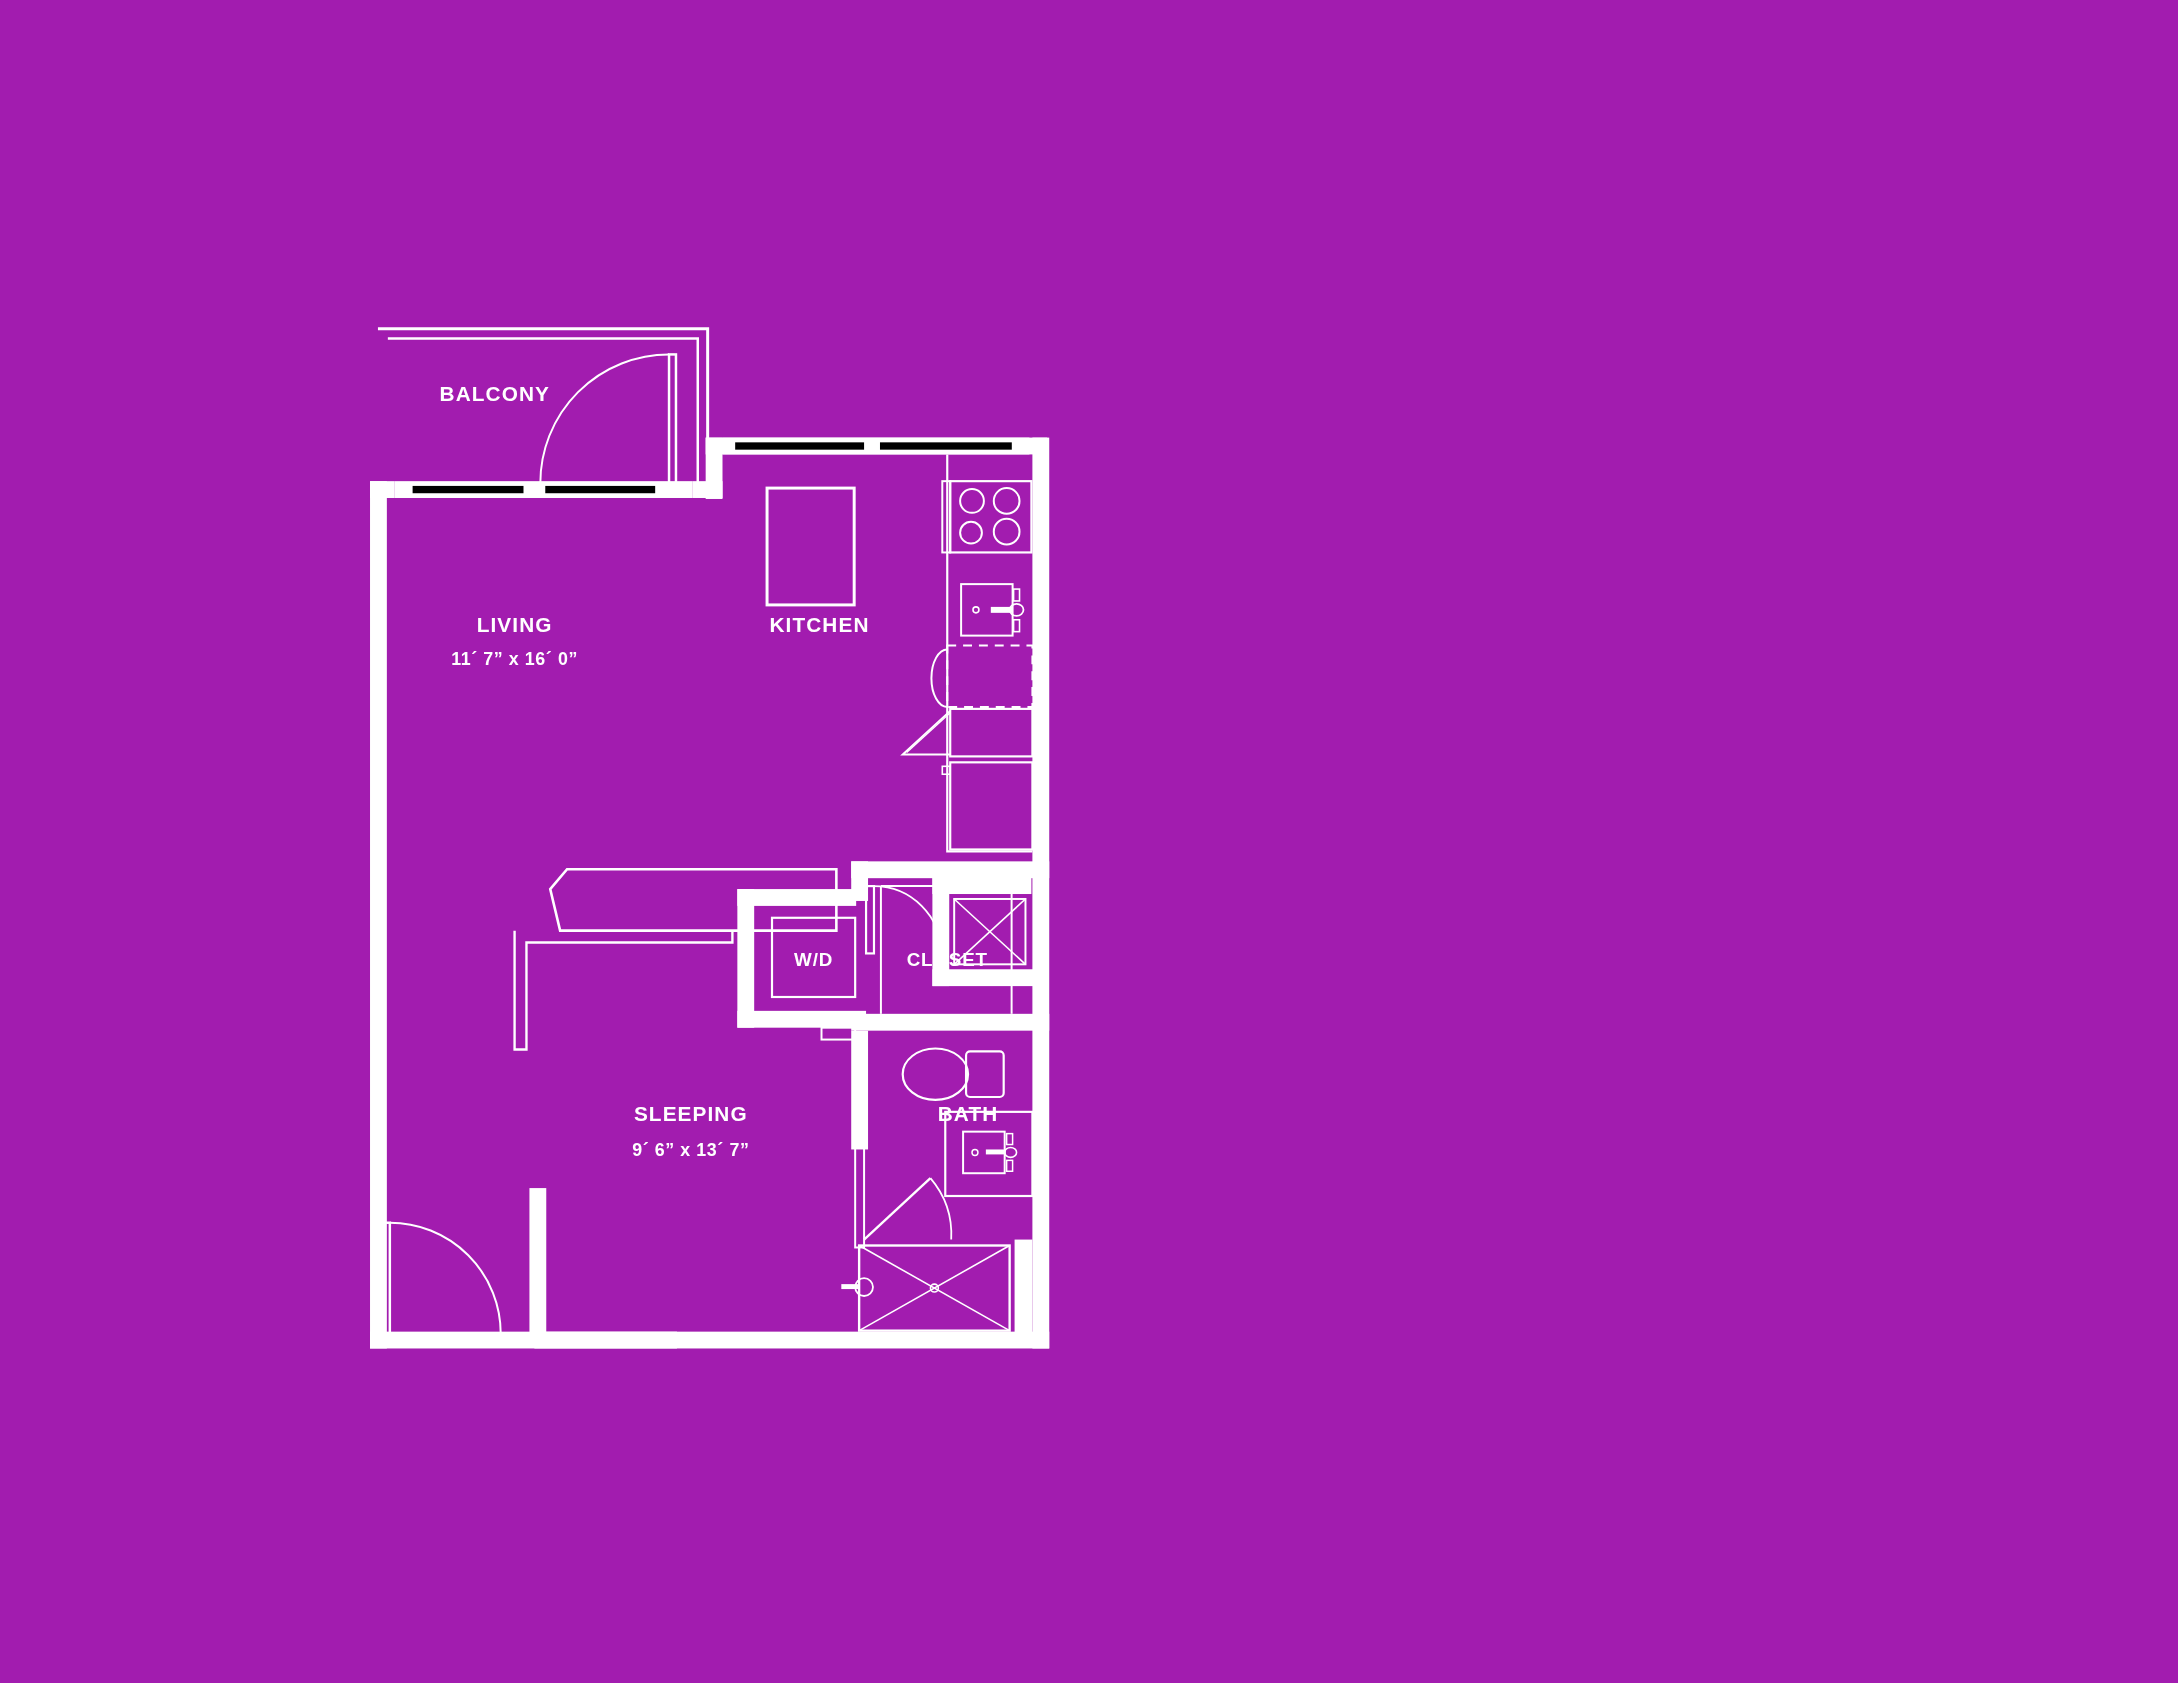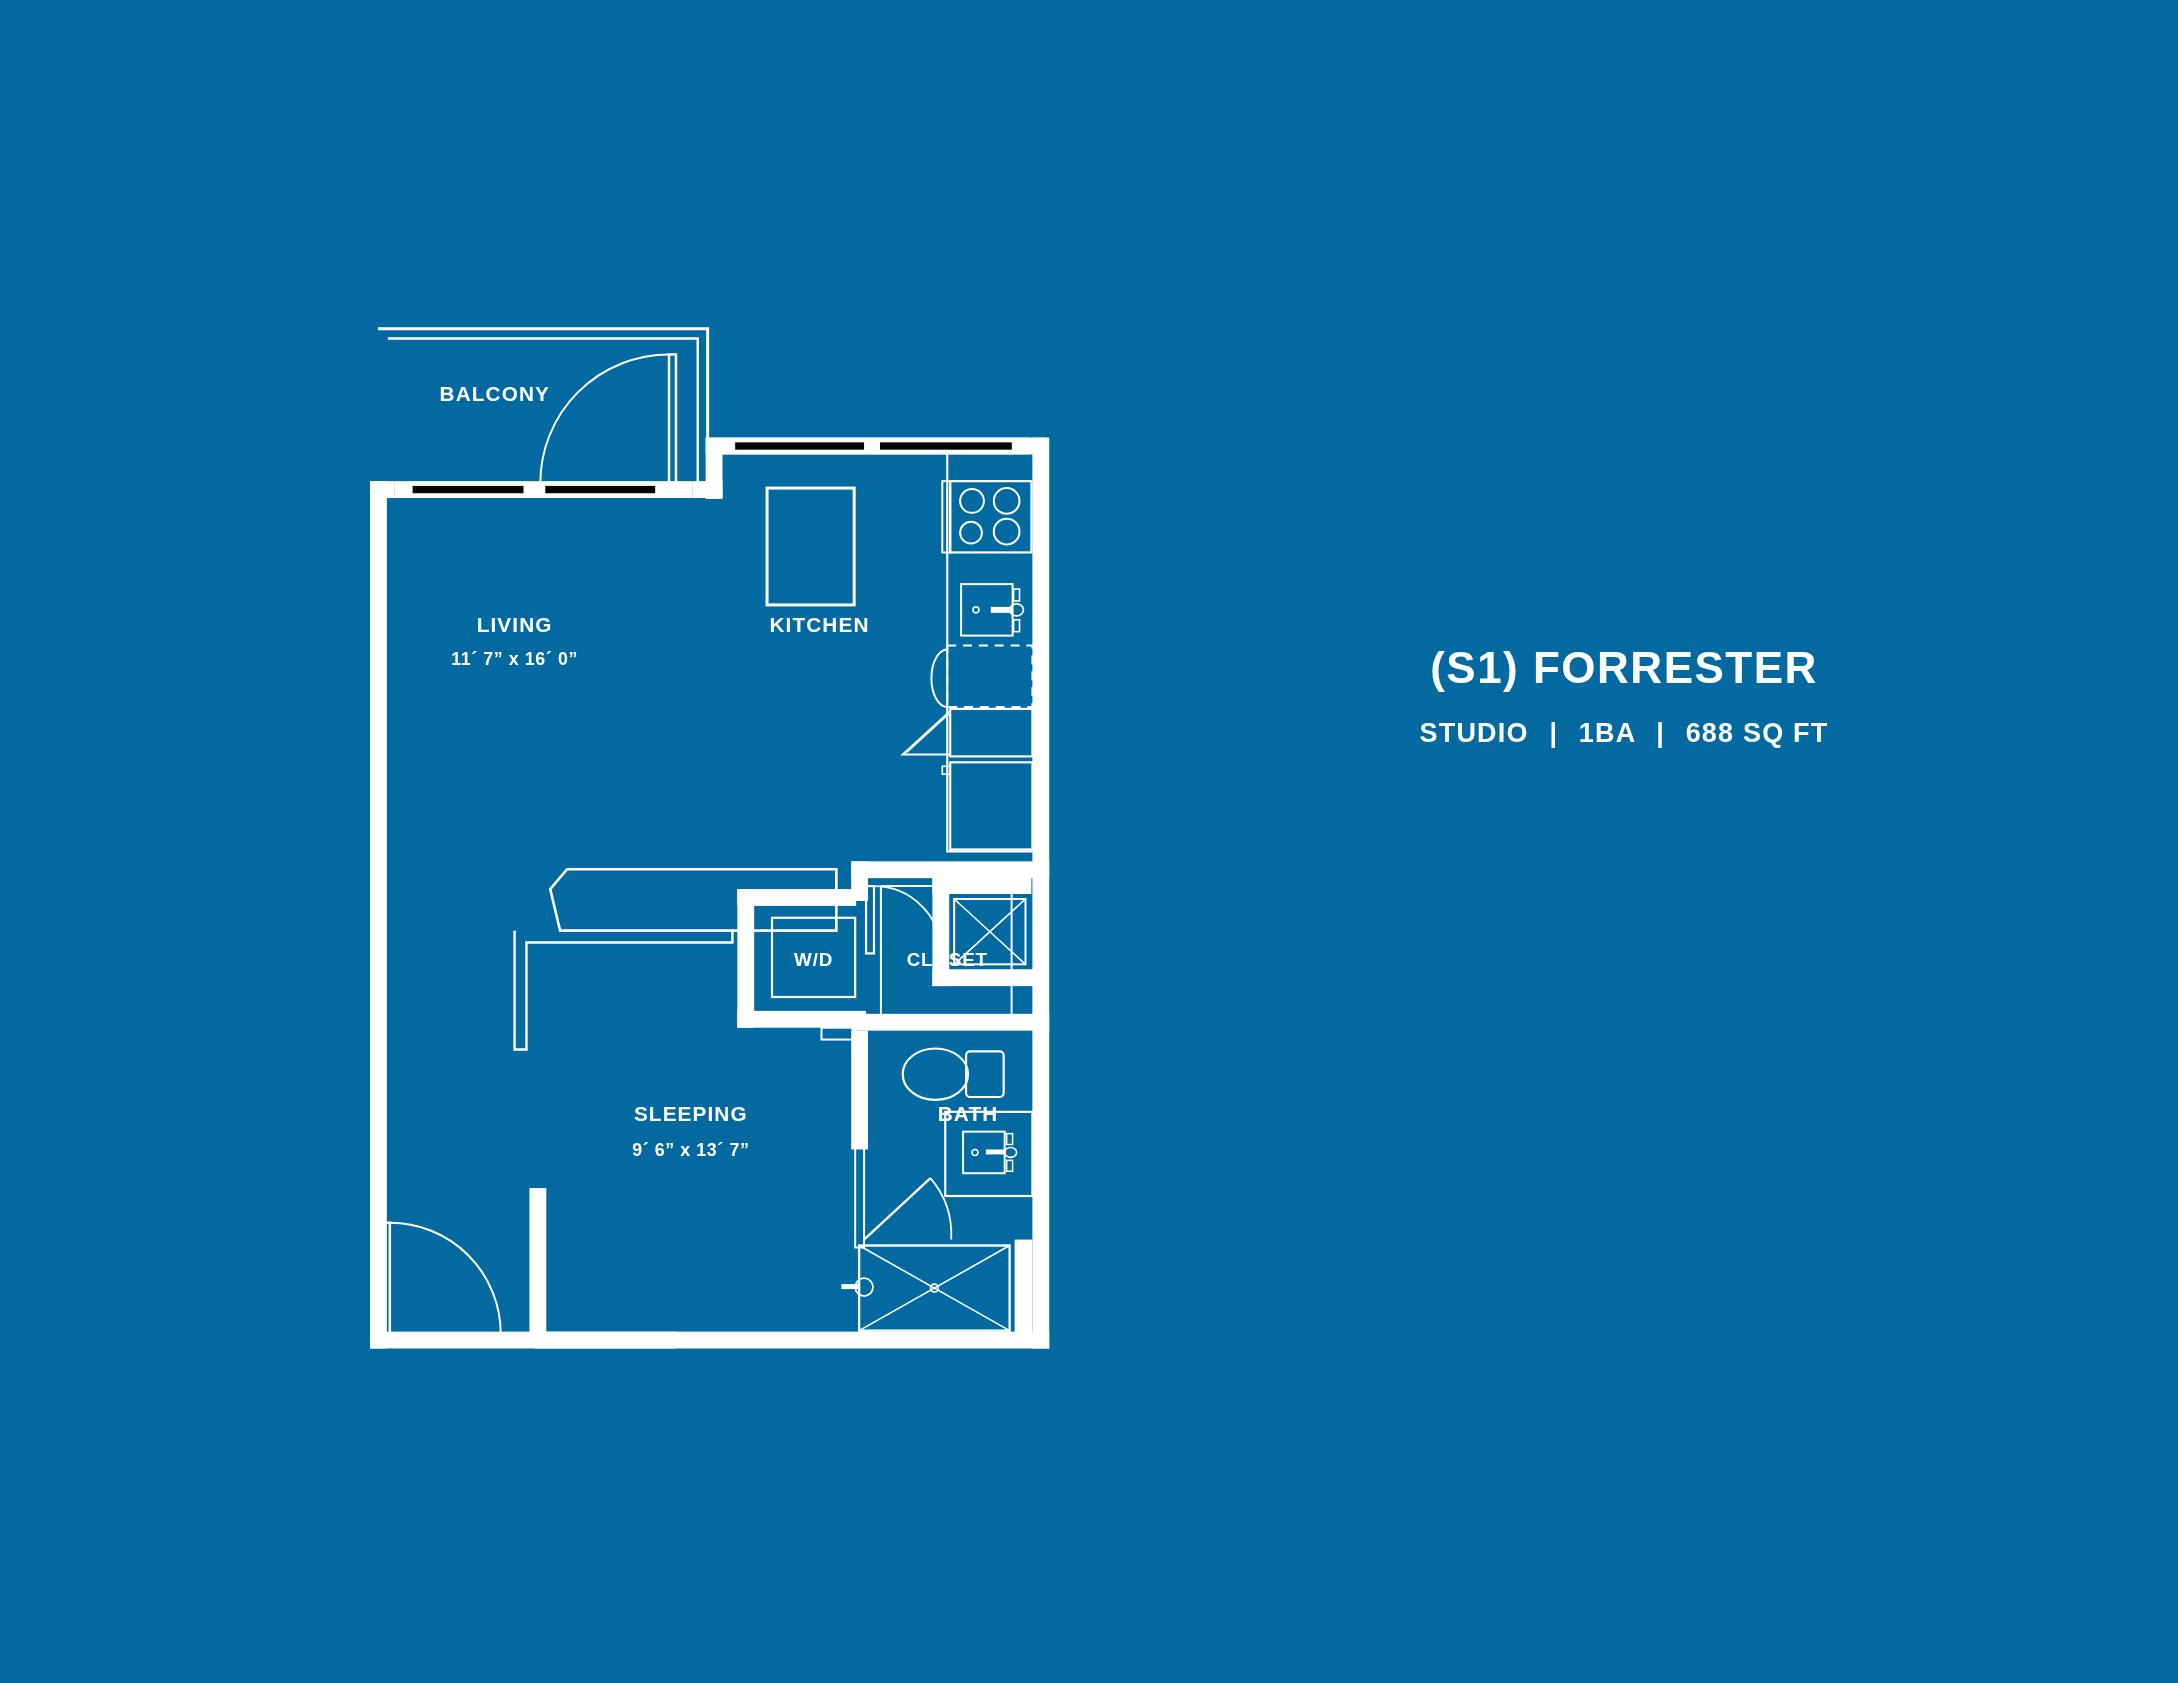--- a/index.html
+++ b/index.html
@@ -12,21 +12,21 @@
     width: 2178px;
     height: 1683px;
     overflow: hidden;
     font-family: "Liberation Sans", sans-serif;
     color: #ffffff;
   }
   #page {
     position: relative;
     width: 2178px;
     height: 1683px;
-    background: #0369a1;
+    background: #a21caf;
   }
   #plan-wrap {
     position: absolute;
     left: 356px;
     top: 297px;
     width: 733px;
     height: 1099px;
   }
   #plan-svg { display: block; }
 
@@ -276,25 +276,15 @@
         <text class="rm-label" x="618" y="832" text-anchor="middle">BATH</text>
       </g>
 
       <g>
         <rect x="0" y="0" width="0" height="0" fill="none"></rect>
       </g>
 
     </svg>
   </div>
 
-  <div class="info-panel">
-    <h1 class="plan-title">(S1) FORRESTER</h1>
-    <p class="plan-sub">
-      <span>STUDIO</span>
-      <span class="sub-sep">|</span>
-      <span>1BA</span>
-      <span class="sub-sep">|</span>
-      <span>688 SQ FT</span>
-    </p>
-  </div>
 
 </div>
 
 
 </body></html>

